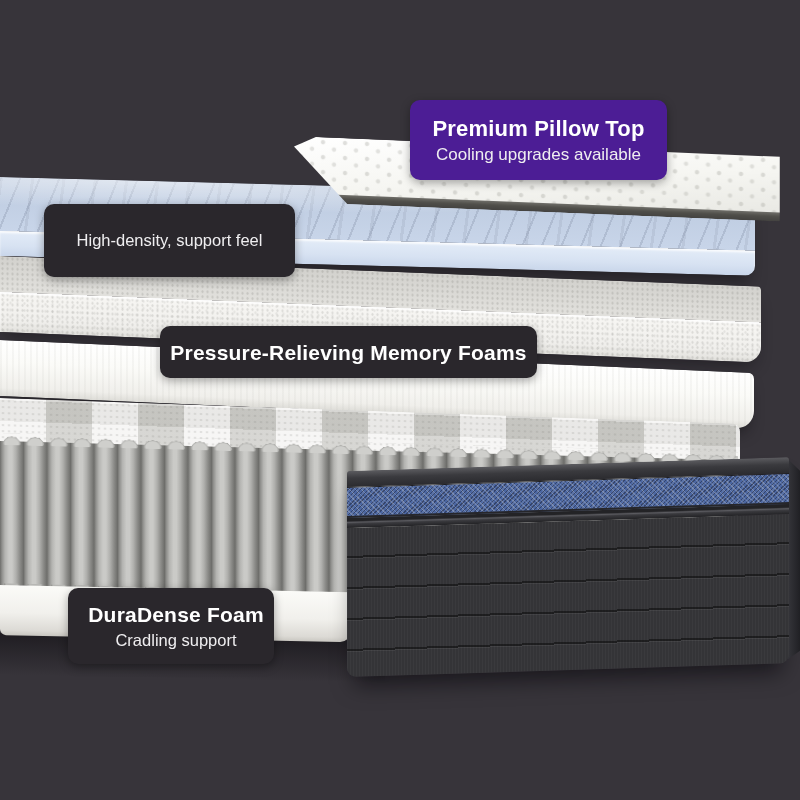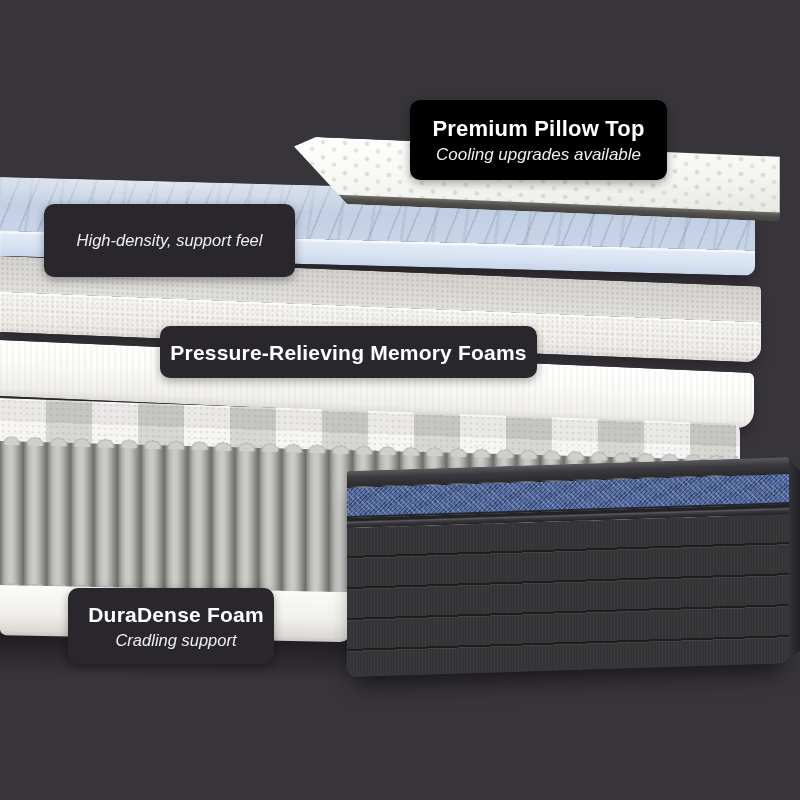--- a/index.html
+++ b/index.html
@@ -172,21 +172,21 @@
   }
 
   
   .callout{
     position:absolute;z-index:10;border-radius:10px;
     display:flex;flex-direction:column;align-items:center;justify-content:center;
     box-shadow:0 3px 10px rgba(0,0,0,.35);
     color:#ffffff;text-align:center;padding:0 6px;box-sizing:border-box;
   }
   .cap-title{font-weight:700;font-size:21px;line-height:29px;white-space:nowrap;letter-spacing:.2px;}
-  .cap-sub{font-weight:400;font-size:16.5px;line-height:23px;white-space:nowrap;color:#efeef0;font-style:italic;}
+  .cap-sub{font-weight:400;font-size:16.5px;line-height:23px;white-space:nowrap;color:#efeef0;}
   .cap-sub:empty{display:none;}
   #cap-0{left:410px;top:100px;width:257px;height:80px;}
   #cap-0 .cap-title{font-size:22px;}
   #cap-0 .cap-sub{font-size:17px;}
   #cap-1{left:44px;top:204px;width:251px;height:73px;}
   #cap-2{left:160px;top:326px;width:377px;height:52px;}
   #cap-3{left:60px;top:477px;width:228px;height:73px;}
   #cap-4{left:68px;top:588px;width:206px;height:76px;}
 </style>
 </head>
@@ -223,21 +223,21 @@
     <div class="base-stripe"></div>
     <div class="base-piping"></div>
     <div class="base-body"></div>
   </div>
 
   <div class="layer pillow">
     <div class="pillow-surface"></div>
     <div class="pillow-strip"></div>
   </div>
 
-  <div class="callout" id="cap-0" style="background: #000000; color: rgb(255, 255, 255);">
+  <div class="callout" id="cap-0" style="background: #4c1d95; color: rgb(255, 255, 255);">
     <div class="cap-title">Premium Pillow Top</div>
     <div class="cap-sub">Cooling upgrades available</div>
   </div>
   <div class="callout" id="cap-1" style="background: rgb(42, 39, 44); color: rgb(255, 255, 255);">
     <div class="cap-sub">High-density, support feel</div>
   </div>
   <div class="callout" id="cap-2" style="background: rgb(42, 39, 44); color: rgb(255, 255, 255);">
     <div class="cap-title">Pressure-Relieving Memory Foams</div>
 
   </div>

